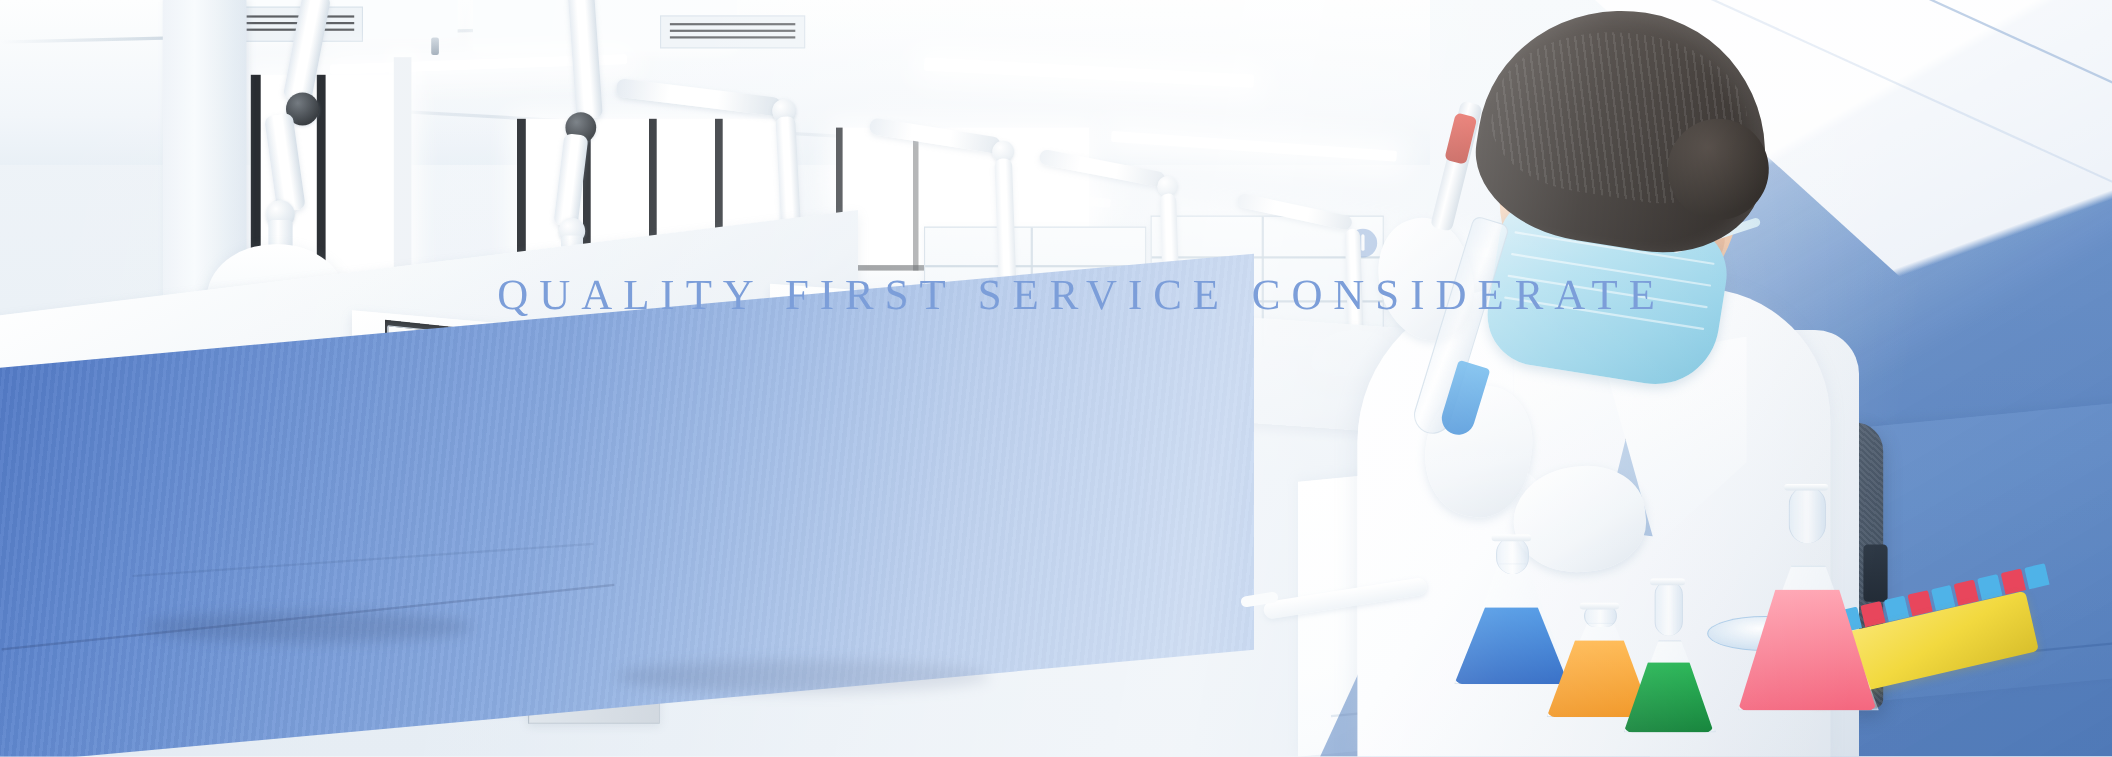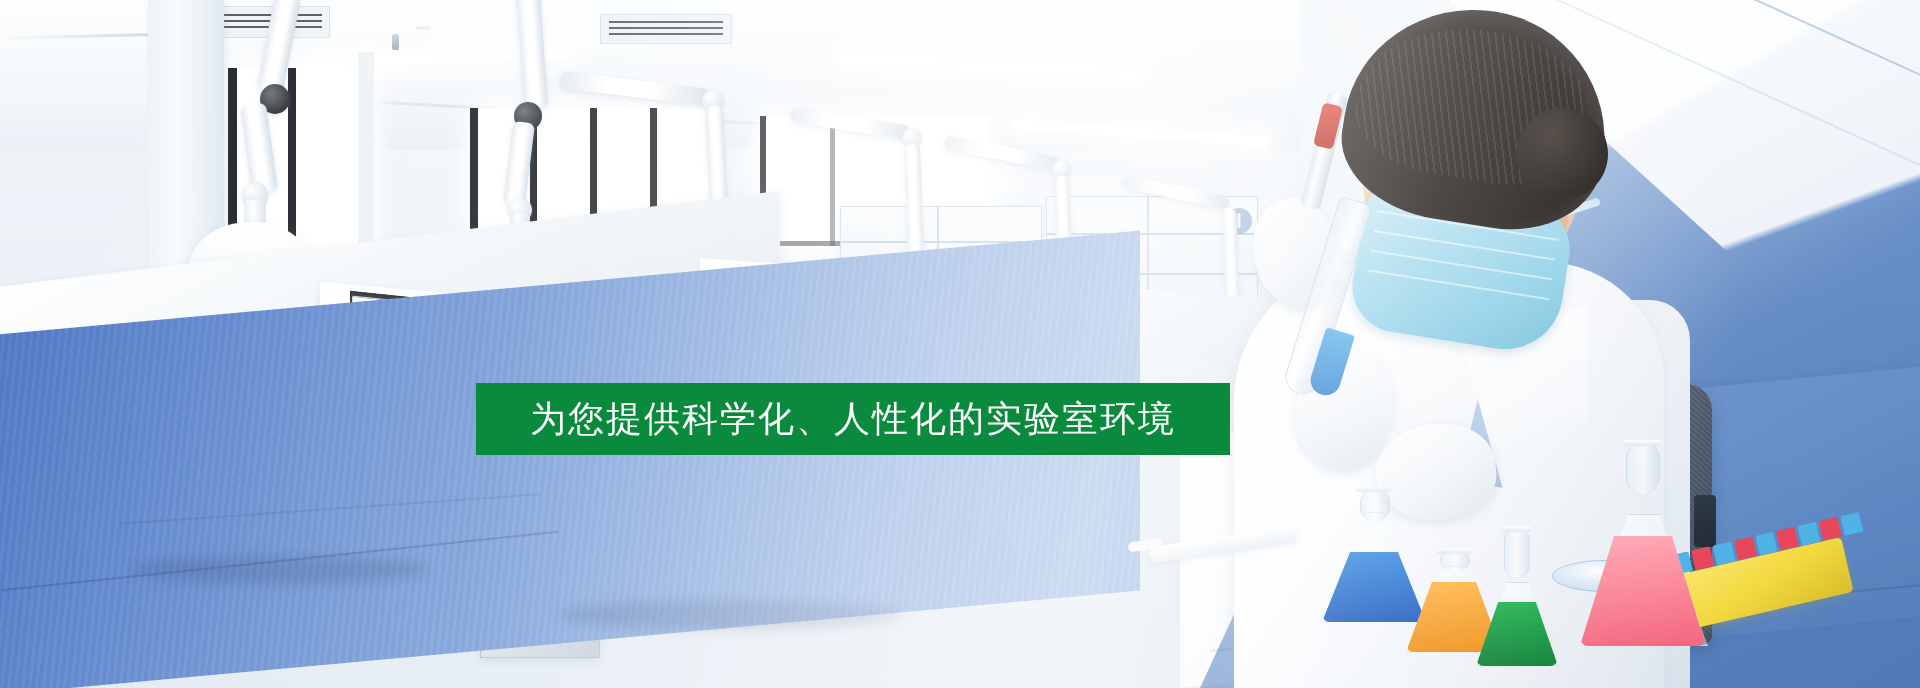--- a/index.html
+++ b/index.html
@@ -766,20 +766,18 @@
       <div class="fluid" style="width:126px;height:110px;background:linear-gradient(180deg,#ffa4b2,#f4677f);"></div>
       <div class="neck" style="left:46px;top:-44px;width:32px;height:52px;"></div>
       <div class="lip" style="left:42px;top:-46px;width:40px;"></div>
     </div>
 
     <div class="wash"></div>
   </div>
 
   <div class="copy">
 
-
-
-    <div class="sub-bar">
-      <span class="sub-text">为您提供科学化、人性化的实验室环境</span>
-    </div>
+    <div class="eng-line">QUALITY FIRST SERVICE CONSIDERATE</div>
+
+
 
   </div>
 </div>
 
 </body></html>

